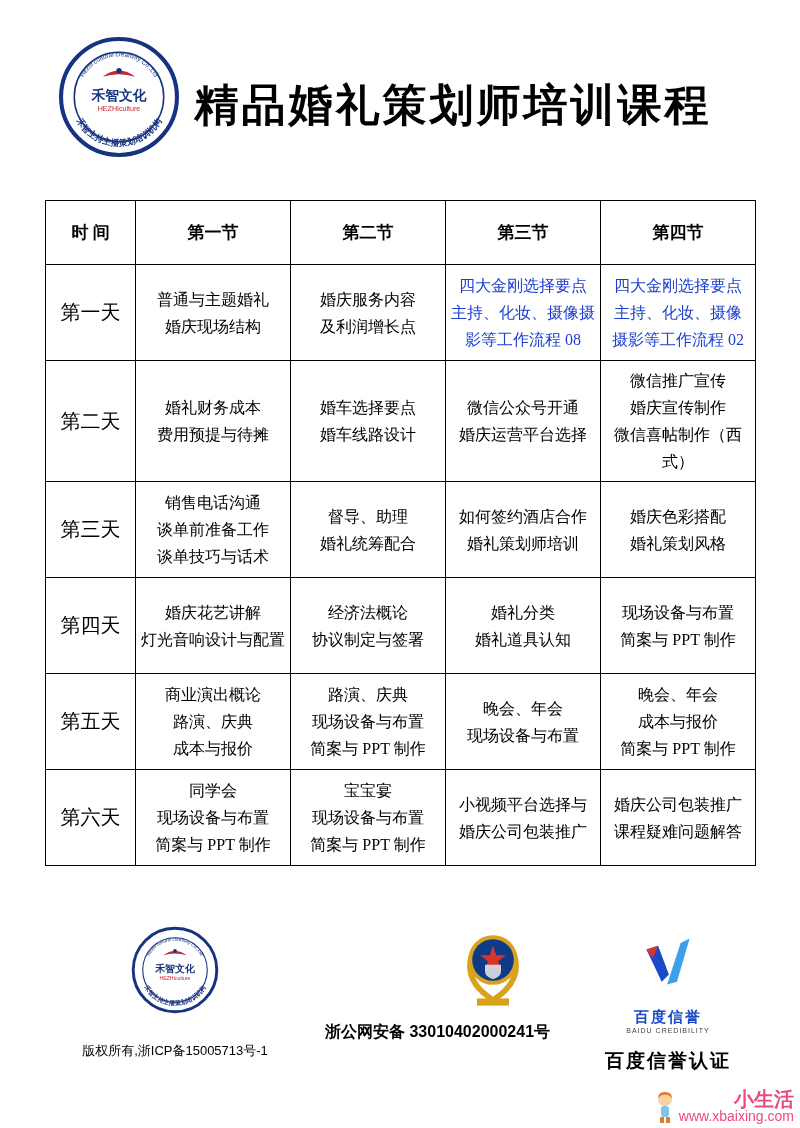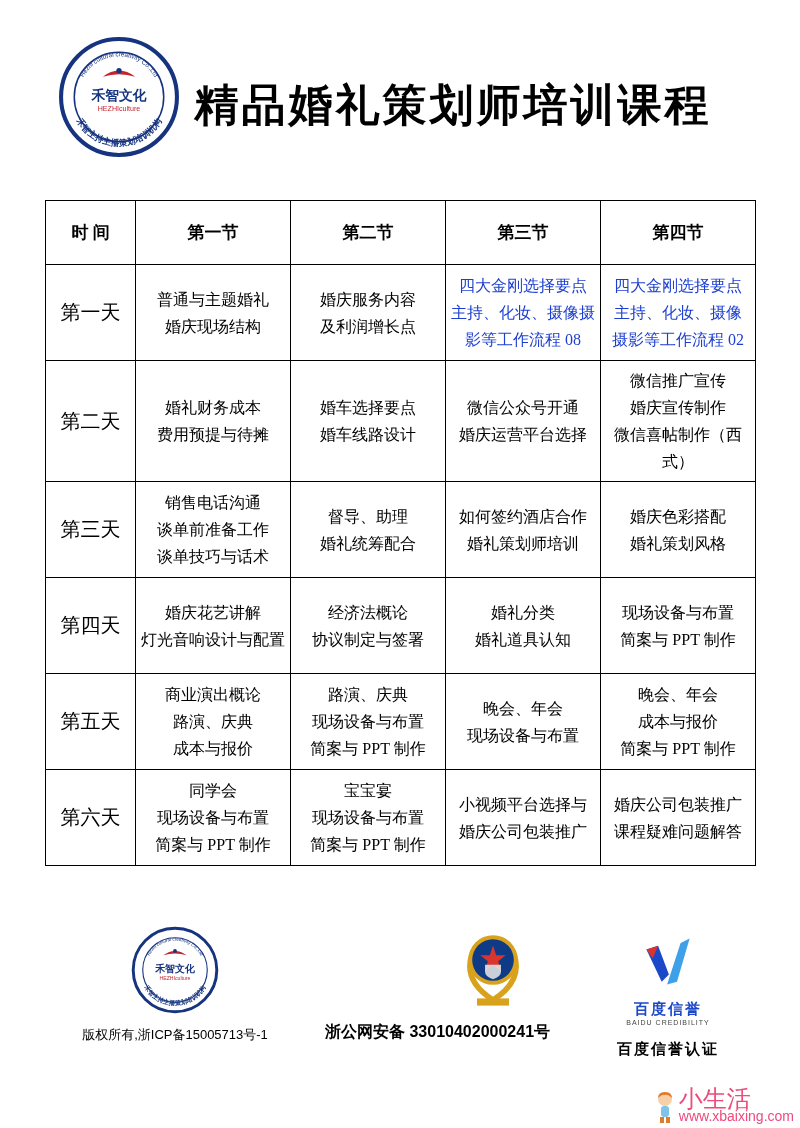--- a/index.html
+++ b/index.html
@@ -37,37 +37,37 @@
   .course-table th { height:64px; font-weight:bold; font-size:17px; }
   .course-table td { height:96px; font-size:16px; line-height:27px; }
   .course-table td.day-cell { font-size:20px; }
 
   
   .footer-left  { position:absolute; left:70px;  top:926px; width:210px; text-align:center; }
   .footer-center{ position:absolute; left:325px; top:926px; width:200px; text-align:right; }
   .footer-right { position:absolute; left:588px; top:934px; width:160px; text-align:center; }
 
   .footer-logo { width:88px; height:88px; }
-  .copyright-text { margin-top:8px; font-size:13px; color:#000; }
+  .copyright-text { margin-top:24px; font-size:13px; color:#000; }
 
   .badge-svg { width:64px; height:84px; }
   .police-record-text { margin-top:8px; font-size:16px; font-weight:bold; color:#000; white-space:nowrap; }
 
   .baidu-svg { width:54px; height:56px; }
-  .baidu-name-cn { margin-top:6px; font-size:15px; font-weight:bold; color:#1b48c8; letter-spacing:2px; }
+  .baidu-name-cn { margin-top:14px; font-size:15px; font-weight:bold; color:#1b48c8; letter-spacing:2px; }
   .baidu-name-en { font-size:7px; color:#444; letter-spacing:1px; }
-  .baidu-cert { margin-top:14px; font-size:15px; font-weight:bold; color:#000; letter-spacing:2px; }
+  .baidu-cert { margin-top:14px; font-size:19px; font-weight:bold; color:#000; letter-spacing:2px; }
 
   
   .watermark {
     position:absolute; right:6px; bottom:4px;
     display:flex; align-items:flex-start; gap:3px;
   }
   .mascot-svg { width:22px; height:34px; margin-top:2px; }
-  .watermark-name { font-size:24px; font-weight:normal; color:#ed4a7d; line-height:22px; }
+  .watermark-name { font-size:20px; font-weight:bold; color:#ed4a7d; line-height:22px;text-align:right; }
   .watermark-url  { font-size:14px; color:#ed4a7d; line-height:13px; }
 </style>
 </head>
 <body>
 
 <div class="page">
 
   <svg class="header-logo" viewBox="0 0 120 120">
     <circle cx="60" cy="60" r="57" fill="#ffffff" stroke="#16337f" stroke-width="4"></circle>
     <circle cx="60" cy="60" r="44" fill="none" stroke="#16337f" stroke-width="1.5"></circle>

